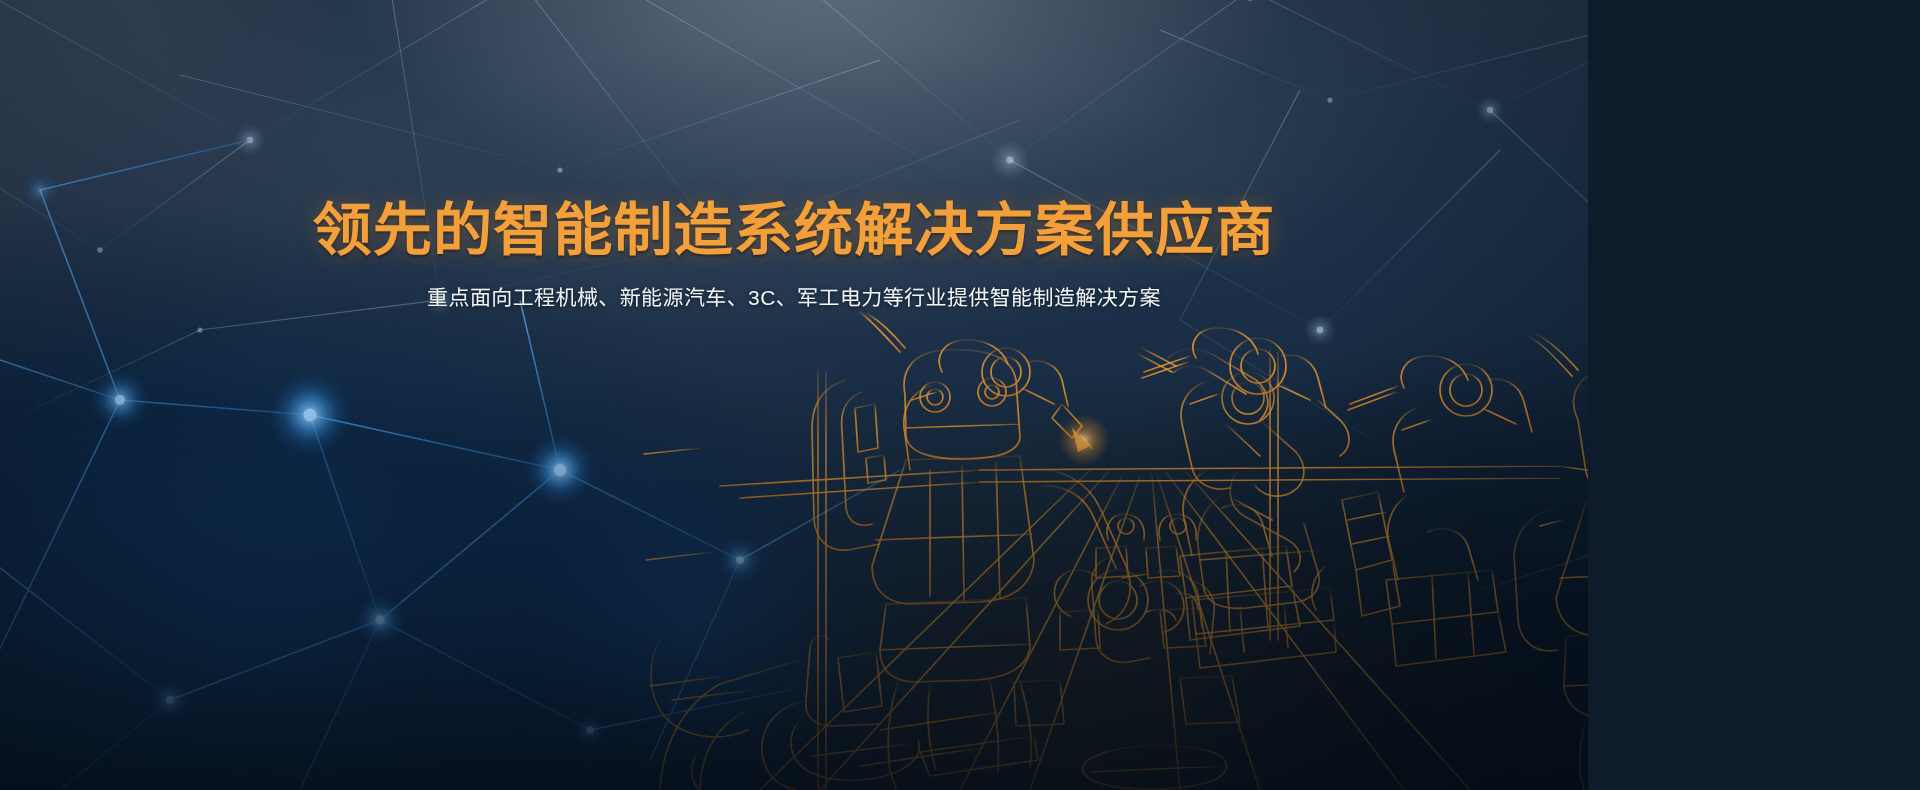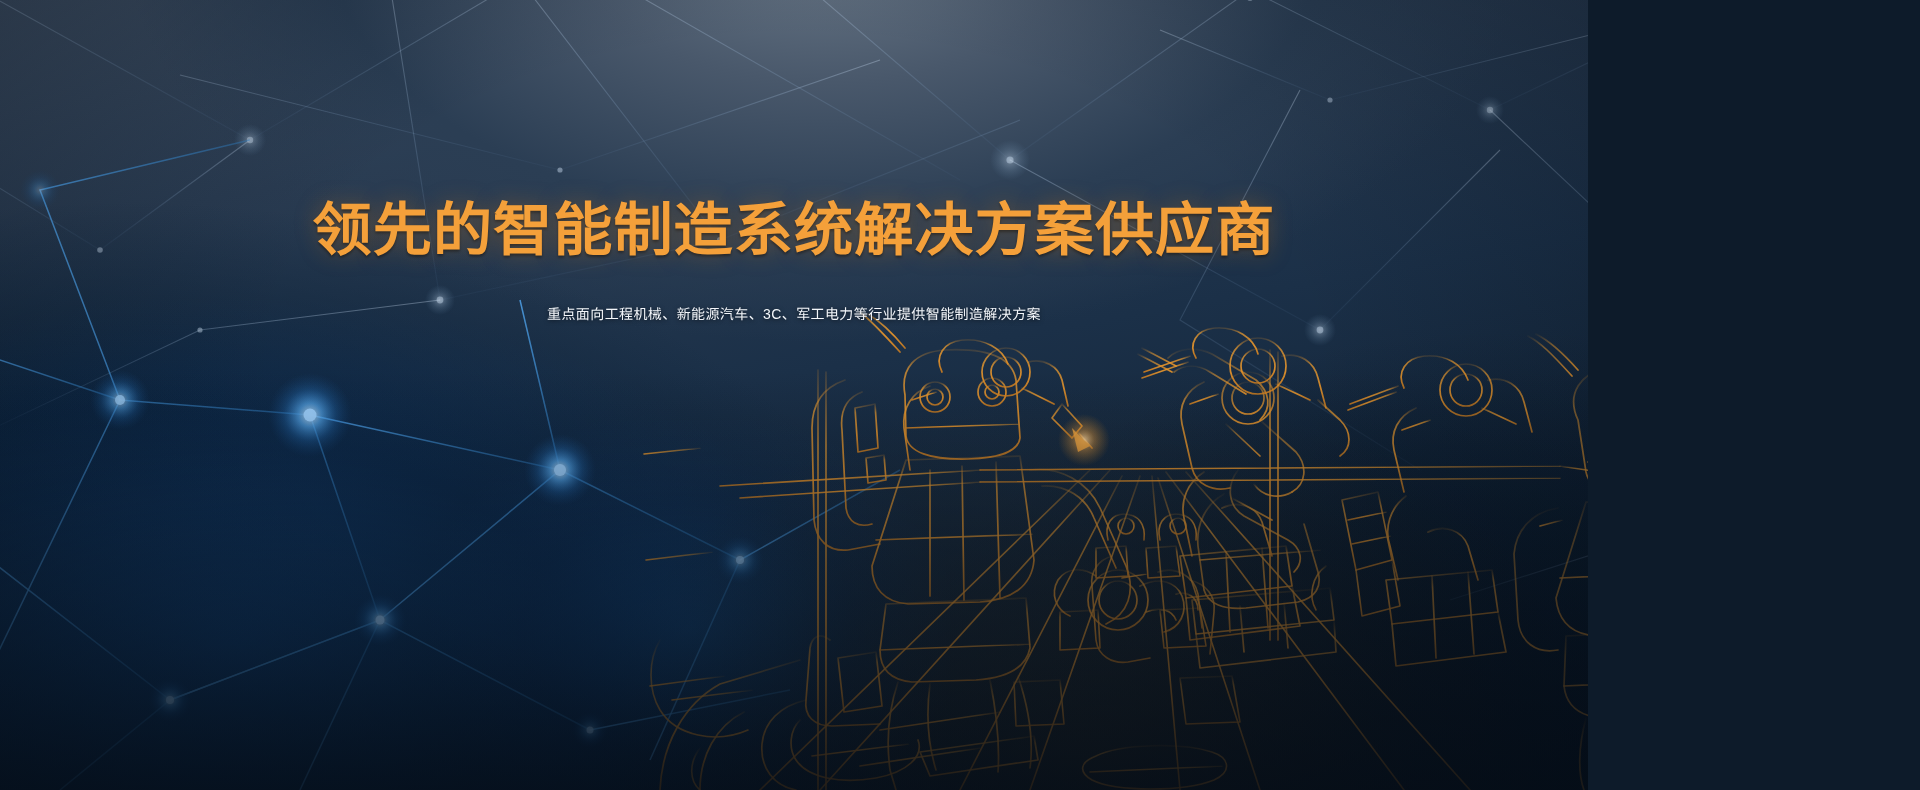--- a/index.html
+++ b/index.html
@@ -60,22 +60,22 @@
     font-size:58px;
     line-height:1.18;
     font-weight:bold;
     letter-spacing:1px;
     color:#F4A03A;
     text-shadow:0 0 22px rgba(210,120,20,.35), 0 2px 3px rgba(0,0,0,.45);
     font-family:"DejaVu Sans","Liberation Sans",sans-serif;
     transform:scaleX(1.02);
   }
   .subhead{
-    margin:40px 0 0 0;
-    font-size:14px;
+    margin:18px 0 0 0;
+    font-size:21px;
     line-height:1.5;
     font-weight:normal;
     color:#f3f6fa;
     letter-spacing:.4px;
     text-shadow:0 1px 4px rgba(0,0,0,.6);
   }
 </style>
 </head>
 <body>
 

